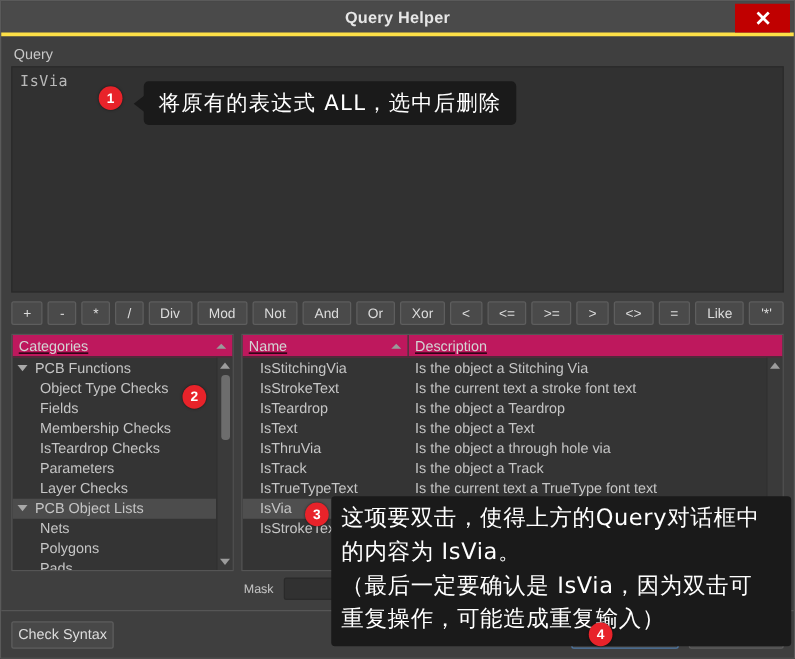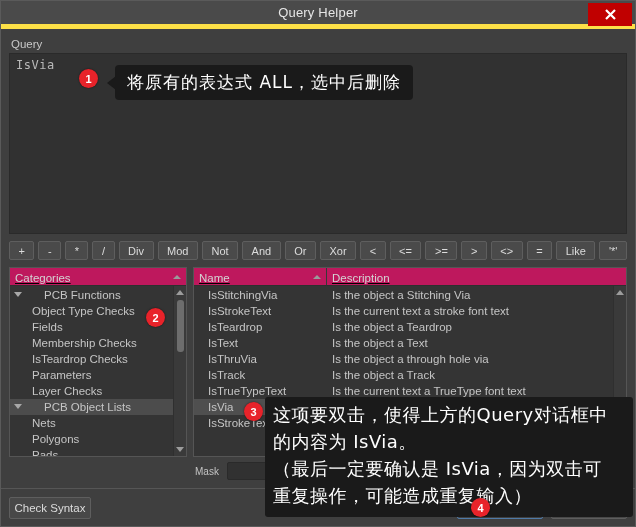--- a/index.html
+++ b/index.html
@@ -16,22 +16,22 @@
     width: 636px; height: 527px;
     background: #3f3f3f;
     border: 1px solid #5a5a5a;
   }
 
   
   #titlebar {
     position: relative;
     height: 28px;
     background: #4a4a4a;
-    border-bottom: 5px solid #fde047;
-    display: flex; align-items: center; justify-content: center;
+    border-bottom: 3px solid #fde047;
+    display: flex; align-items: center; justify-content: center; font-weight: bold;
   }
   #title-text {
     color: #e6e6e6;
     font-size: 13px;
     letter-spacing: .2px;
   }
   #close-btn {
     position: absolute;
     right: 3px; top: 2px;
     width: 44px; height: 23px;
@@ -147,21 +147,21 @@
   
   .tree-row {
     height: 16px;
     display: flex; align-items: center;
     color: #c5c5c5;
     font-size: 11.5px;
     padding-left: 4px;
     cursor: pointer;
     white-space: nowrap;
   }
-  .tree-row.group { padding-left: 4px; gap: 16px; }
+  .tree-row.group { padding-left: 4px; }
   .tree-row.child { padding-left: 22px; }
   .tree-row.selected { background: #4c4c4c; }
   .tri {
     width: 0; height: 0;
     margin-right: 6px;
     border-top: 4px solid transparent;
     border-bottom: 4px solid transparent;
     border-left: 5px solid #a8a8a8;
   }
   .tri.open {

